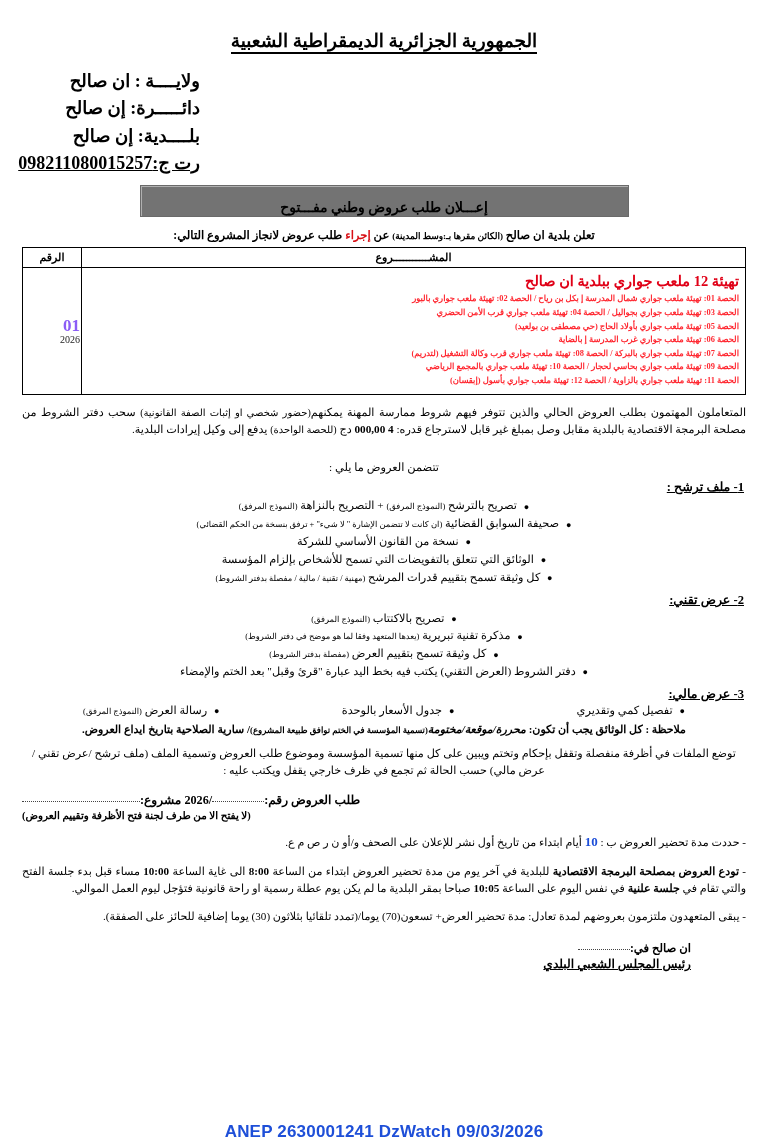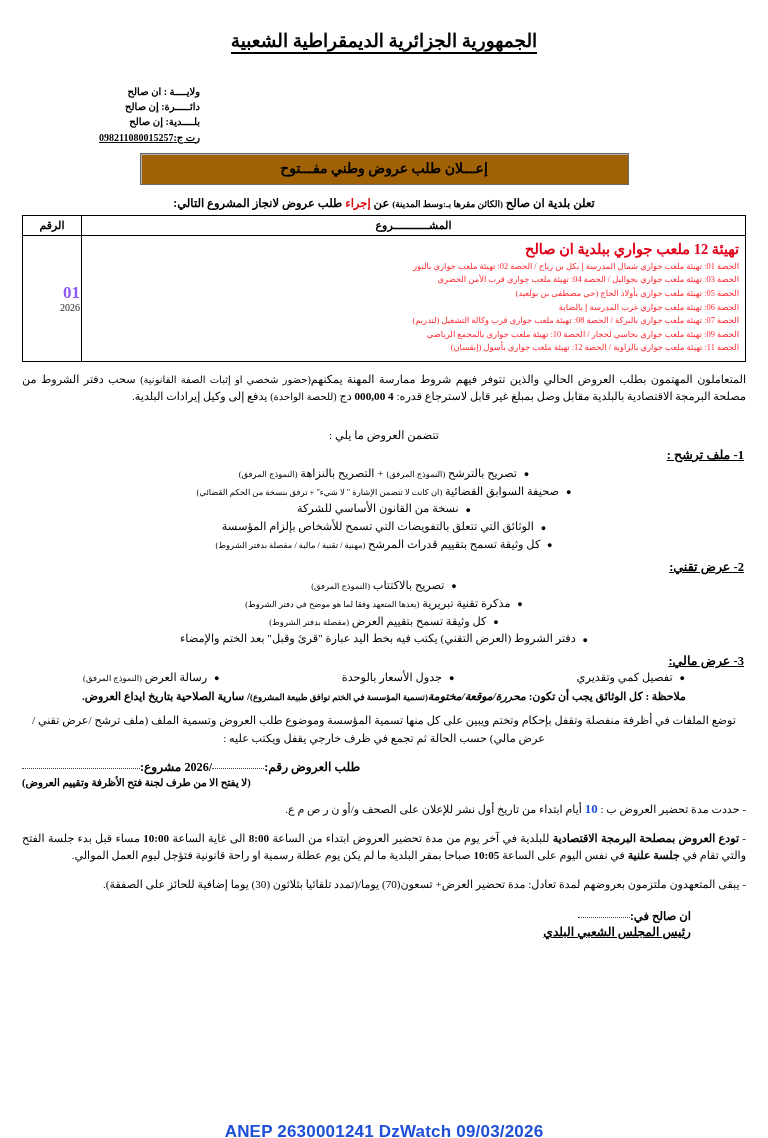--- a/index.html
+++ b/index.html
@@ -33,51 +33,51 @@
     margin-top: 30px;
     margin-bottom: 2px;
   }
   .doc-title span {
     border-bottom: 2px solid #000;
     padding-bottom: 1px;
   }
 
   
   .header-block {
-    margin-top: 30px;
+    margin-top: 14px;
     margin-right: auto;
     margin-left: 0;
     width: 178px;
     float: left;
     text-align: right;
-    font-size: 10px;
+    font-size: 18px;
     font-weight: bold;
     line-height: 1.52;
   }
   .header-block .row { white-space: nowrap; }
   .header-block .rt {
     text-decoration: underline;
     white-space: nowrap;
   }
   .clear { clear: both; }
 
   
   .banner-wrap {
     margin-top: 8px;
     display: flex;
     justify-content: center;
   }
   .banner {
     width: 487px;
     height: 30px;
-    background: #a16207;
+    background: #737373;
     border: 1.5px solid #6a6a6a;
     box-shadow: 1px 1px 0 #b0b0b0 inset;
     display: flex;
-    align-items: center;
+    align-items: flex-end;
     justify-content: center;
     font-size: 14px;
     font-weight: bold;
     letter-spacing: 1.4px;
   }
 
   
   .intro-line {
     margin-top: 11px;
     text-align: center;
@@ -118,21 +118,21 @@
     padding: 5px 6px 6px 6px;
   }
   .proj-title {
     color: #e00017;
     font-weight: bold;
     font-size: 14.5px;
     margin-bottom: 2px;
   }
   .lots {
     color: #ff2a33;
-    font-weight: normal;
+    font-weight: bold;
     font-size: 8.4px;
     line-height: 1.62;
   }
   td.c-num .num-main {
     color: #8b5cf6;
     font-weight: bold;
     font-size: 17px;
     line-height: 1.05;
   }
   td.c-num .num-year {

